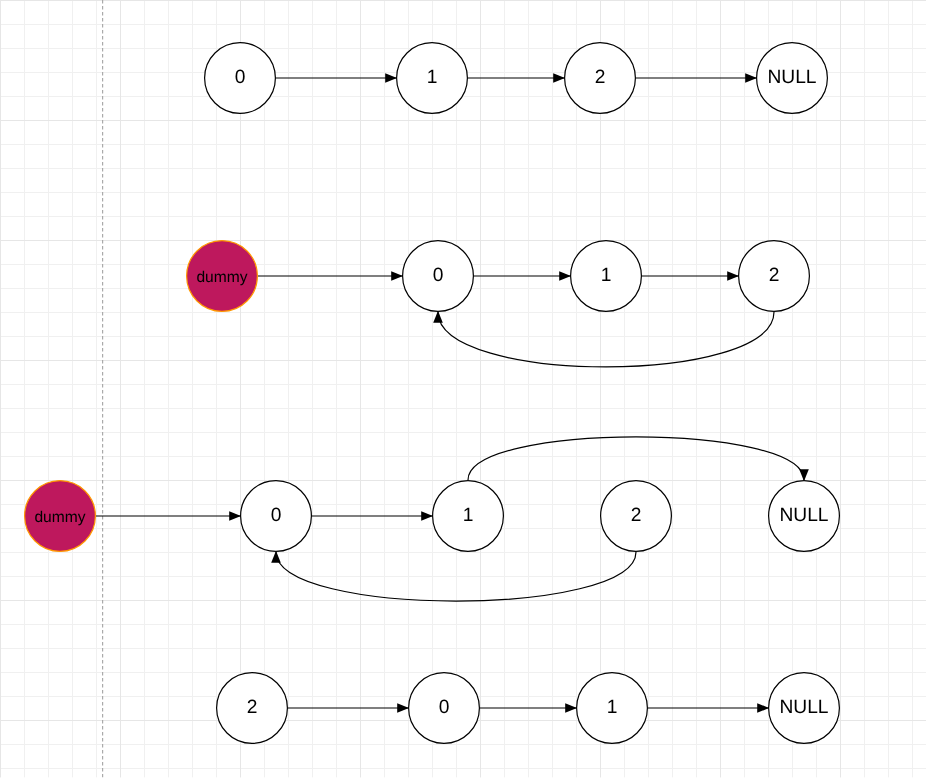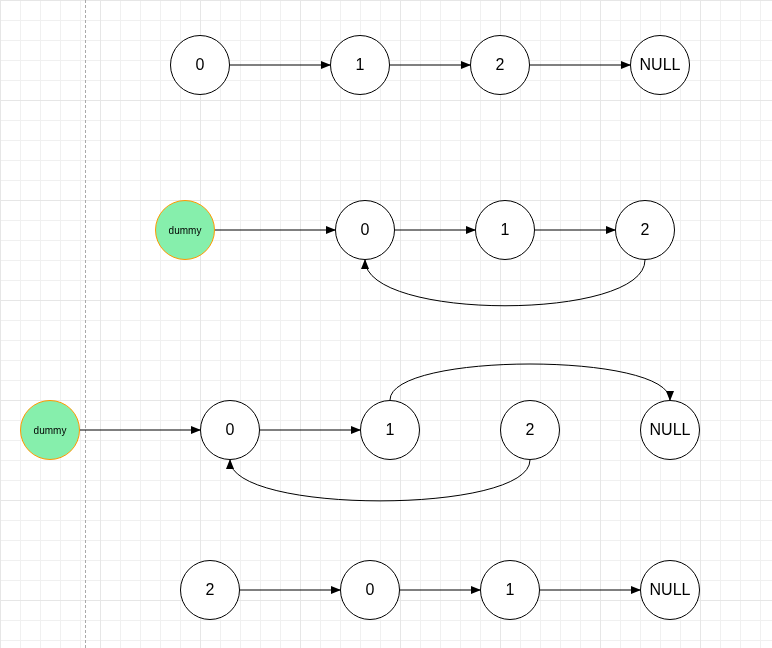--- a/index.html
+++ b/index.html
@@ -39,23 +39,23 @@
       border-radius: 50%;
       border: 1px solid #000;
       display: flex;
       align-items: center;
       justify-content: center;
       font-size: 16px;
       color: #000;
       background: #fff;
     }
     .node.dummy {
-      background: #86efac;
+      background: #be185d;
       border-color: #ff9800;
-      font-size: 10px;
+      font-size: 13px;
     }
     svg.arrows {
       position: absolute;
       inset: 0;
       width: 772px;
       height: 648px;
       pointer-events: none;
     }
     svg.arrows line, svg.arrows path {
       stroke: #000;

